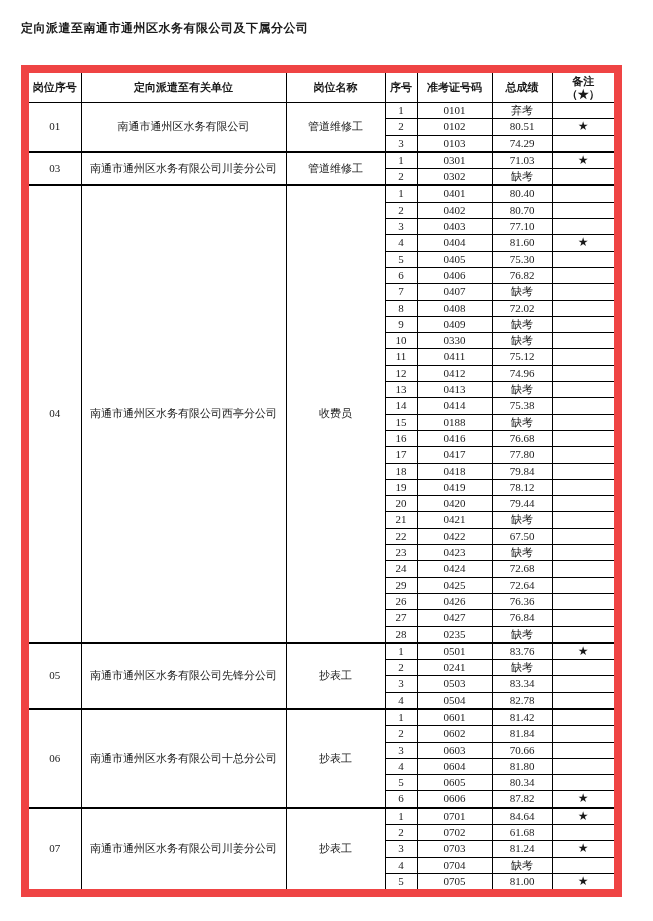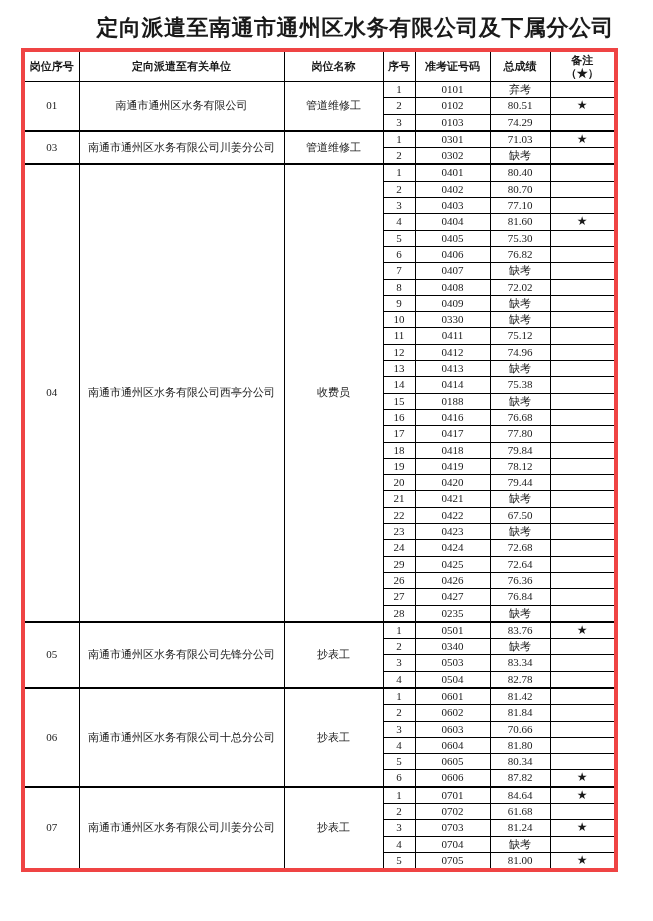--- a/index.html
+++ b/index.html
@@ -17,34 +17,34 @@
   .page {
     position: relative;
     width: 653px;
     height: 921px;
     box-sizing: border-box;
     padding-top: 17px;
   }
   .title {
     width: 593px;
     margin-left: 21px;
-    text-align: right;
+    text-align: left;
     font-weight: bold;
-    font-size: 22px;
+    font-size: 12px;
     line-height: 22px;
     letter-spacing: 0.5px;
     font-family: "Liberation Serif", "DejaVu Serif", serif;
   }
   table.score-table {
     margin-left: 21px;
-    margin-top: 9px;
+    margin-top: 26px;
     width: 593px;
     border-collapse: collapse;
     table-layout: fixed;
-    border: 4px solid #ef4444;
+    border: 8px solid #ef4444;
   }
   col.c-postno  { width: 56px; }
   col.c-unit    { width: 205px; }
   col.c-post    { width: 99px; }
   col.c-seq     { width: 32px; }
   col.c-ticket  { width: 75px; }
   col.c-score   { width: 60px; }
   col.c-remark  { width: 66px; }
   th, td {
     border: 1px solid #000;
@@ -321,21 +321,21 @@
           <td rowspan="4">05</td>
           <td rowspan="4">南通市通州区水务有限公司先锋分公司</td>
           <td rowspan="4">抄表工</td>
           <td>1</td>
           <td>0501</td>
           <td>83.76</td>
           <td class="remark">★</td>
         </tr>
         <tr>
           <td>2</td>
-          <td>0340</td>
+          <td>0241</td>
           <td>缺考</td>
           <td class="remark"></td>
         </tr>
         <tr>
           <td>3</td>
           <td>0503</td>
           <td>83.34</td>
           <td class="remark"></td>
         </tr>
         <tr>

